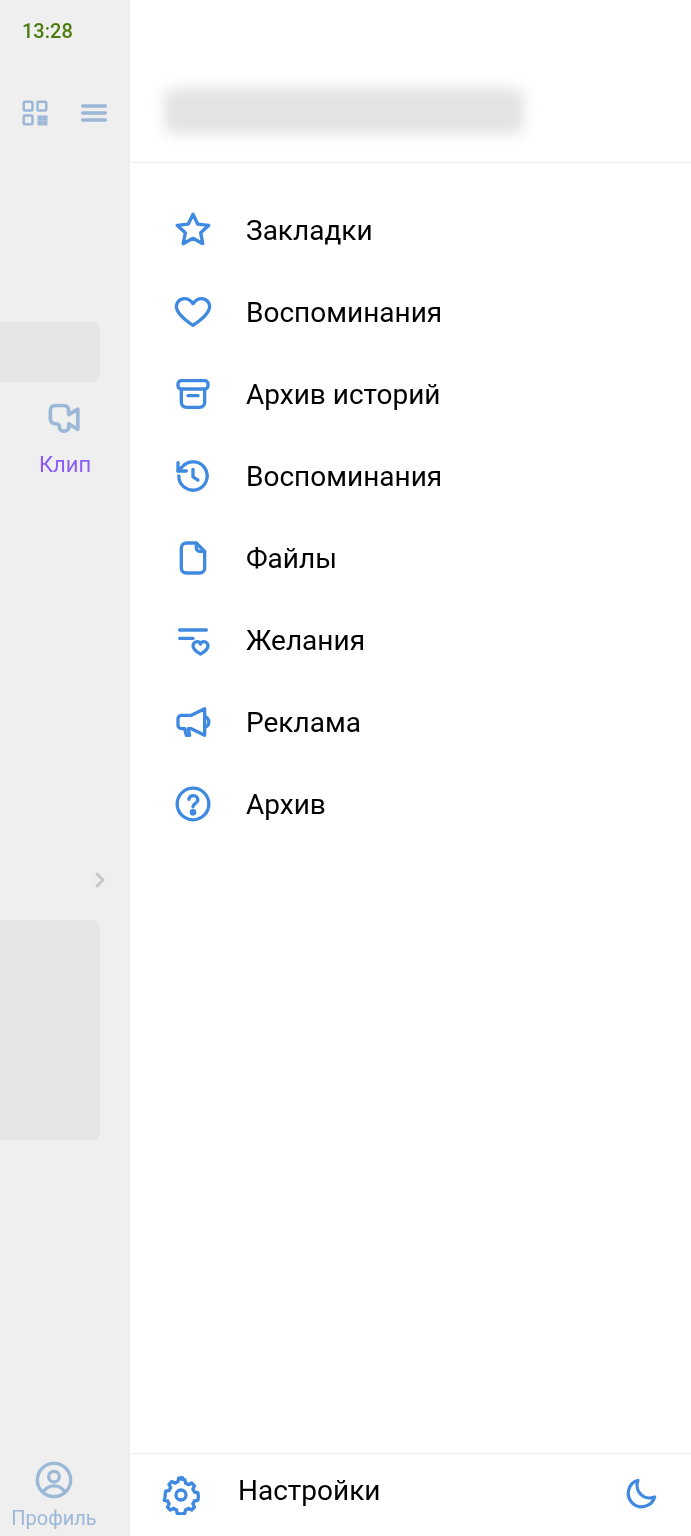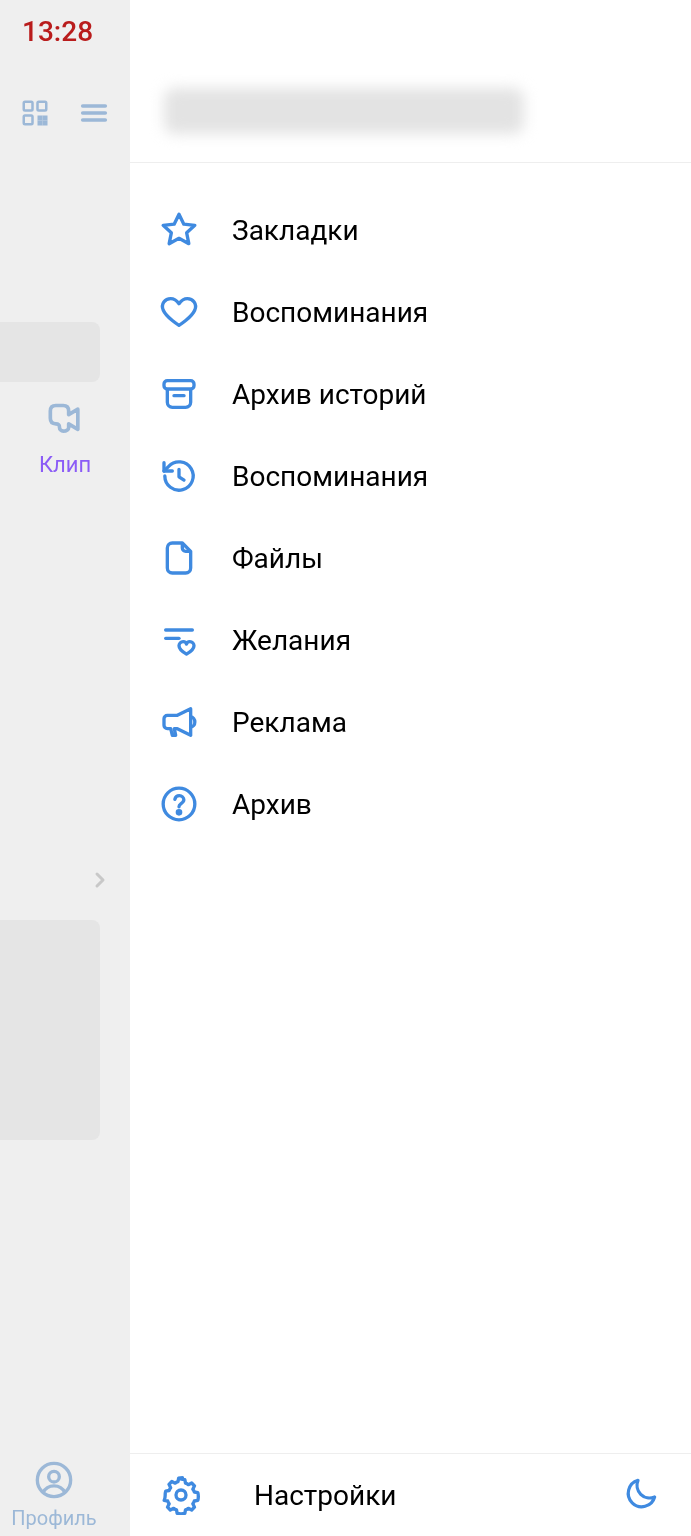--- a/index.html
+++ b/index.html
@@ -15,21 +15,21 @@
   
   .status-bar {
     position: absolute;
     top: 0; left: 0; right: 0;
     height: 62px;
     display: flex;
     align-items: center;
     justify-content: space-between;
     padding: 0 22px;
   }
-  .status-time { font-size: 28px; font-weight: 500; color: #b91c1c; }
+  .status-time { font-size: 20px; font-weight: 500; color: #4d7c0f; }
   .status-icons { display: flex; gap: 10px; align-items: center; }
 
   
   .bg-panel {
     position: absolute;
     top: 0; left: 0; bottom: 0;
     width: 130px;
     background: #efefef;
   }
   .bg-topbar-icons {
@@ -103,21 +103,21 @@
     margin-left: 4px;
   }
   .drawer-menu {
     flex: 1;
     padding-top: 26px;
   }
   .menu-item {
     display: flex;
     align-items: center;
     gap: 32px;
-    padding: 20px 28px;
+    padding: 20px 42px;
     cursor: pointer;
   }
   .menu-icon {
     width: 42px;
     height: 42px;
     display: flex;
     align-items: center;
     justify-content: center;
     color: #3f8ae0;
   }
@@ -127,22 +127,22 @@
   }
 
   .drawer-footer {
     border-top: 1px solid #eee;
     display: flex;
     align-items: center;
     padding: 20px 30px;
   }
   .drawer-footer .footer-left {
     display: flex;
-    align-items: center;
-    gap: 52px;
+    align-items: flex-start;
+    gap: 36px;
     flex: 1;
   }
   .drawer-footer .footer-right {
     color: #3f8ae0;
   }
 </style>
 </head>
 <body>
 
 <div class="bg-panel">

